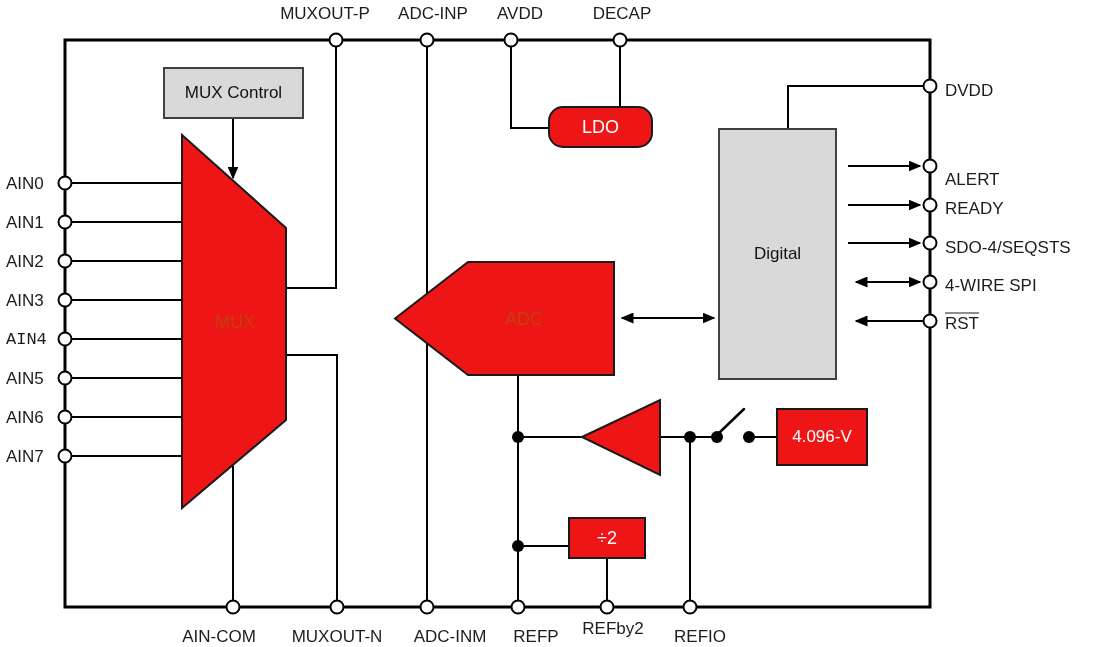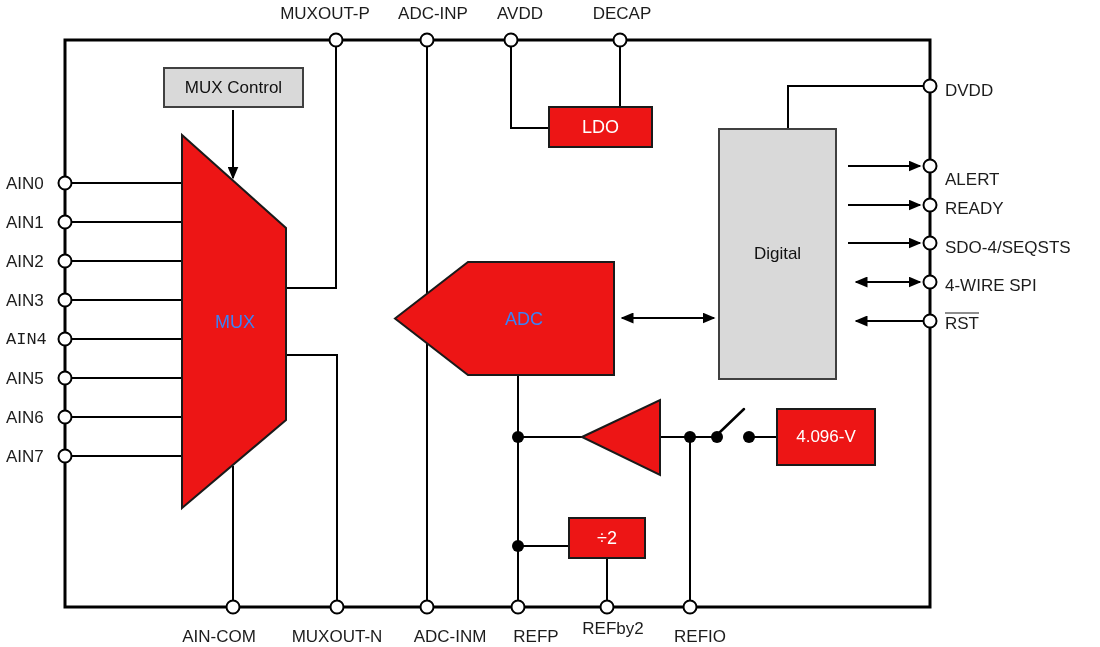--- a/index.html
+++ b/index.html
@@ -14,21 +14,21 @@
   .blade{stroke:#000;stroke-width:2.5;stroke-linecap:round;}
   .ah{fill:#000;}
   .lbl{position:absolute;font-size:17px;color:#1c1c1c;white-space:nowrap;line-height:1;}
   .center{transform:translate(-50%,-50%);}
   .vcenter{transform:translateY(-50%);}
   .overline{text-decoration:overline;}
   .block{position:absolute;display:flex;align-items:center;justify-content:center;
          box-sizing:border-box;font-size:17px;white-space:nowrap;}
   .gray-block{background:var(--gray);border:2px solid #404040;color:#111;}
   .red-block{background:var(--red);border:2px solid #1a1a1a;color:#fff;font-size:18px;}
-  .shape-label{position:absolute;color:#3b82f6;font-size:18px;white-space:nowrap;
+  .shape-label{position:absolute;color:#c2410c;font-size:18px;white-space:nowrap;
                transform:translate(-50%,-50%);text-align:right;}
 </style>
 </head>
 <body>
 
 <div class="stage">
 
   <svg width="1100" height="647" viewBox="0 0 1100 647">
     <defs>
       <marker id="mEnd" markerWidth="13" markerHeight="11" refX="11.5" refY="5.5" orient="auto" markerUnits="userSpaceOnUse">
@@ -108,33 +108,33 @@
     <circle class="pin-circle" cx="65" cy="456" r="6.5"></circle>
 
     <circle class="pin-circle" cx="233" cy="607" r="6.5"></circle>
     <circle class="pin-circle" cx="337" cy="607" r="6.5"></circle>
     <circle class="pin-circle" cx="427" cy="607" r="6.5"></circle>
     <circle class="pin-circle" cx="518" cy="607" r="6.5"></circle>
     <circle class="pin-circle" cx="607" cy="607" r="6.5"></circle>
     <circle class="pin-circle" cx="690" cy="607" r="6.5"></circle>
   </svg>
 
-  <div class="block gray-block" style="left:163px;top:67px;width:141px;height:41px;">
+  <div class="block gray-block" style="left:163px;top:67px;width:141px;height:52px;">
     <span>MUX Control</span>
   </div>
-  <div class="block red-block" style="left:548px;top:106px;width:105px;height:42px;">
+  <div class="block red-block" style="left:548px;top:106px;width:105px;height:42px;border-radius:15px;">
     <span>LDO</span>
   </div>
   <div class="block gray-block" style="left:718px;top:128px;width:119px;height:252px;">
     <span>Digital</span>
   </div>
   <div class="block red-block" style="left:568px;top:517px;width:78px;height:42px;">
     <span>÷2</span>
   </div>
-  <div class="block red-block" style="left:776px;top:408px;width:100px;height:58px;font-size:17px;">
+  <div class="block red-block" style="left:776px;top:408px;width:92px;height:58px;font-size:17px;">
     <span>4.096-V</span>
   </div>
 
   <div class="shape-label" style="left:235px;top:322px;">MUX</div>
   <div class="shape-label" style="left:524px;top:319px;">ADC</div>
 
   <div class="lbl center" style="left:325px;top:13px;">MUXOUT-P</div>
   <div class="lbl center" style="left:433px;top:13px;">ADC-INP</div>
   <div class="lbl center" style="left:520px;top:13px;">AVDD</div>
   <div class="lbl center" style="left:622px;top:13px;">DECAP</div>

